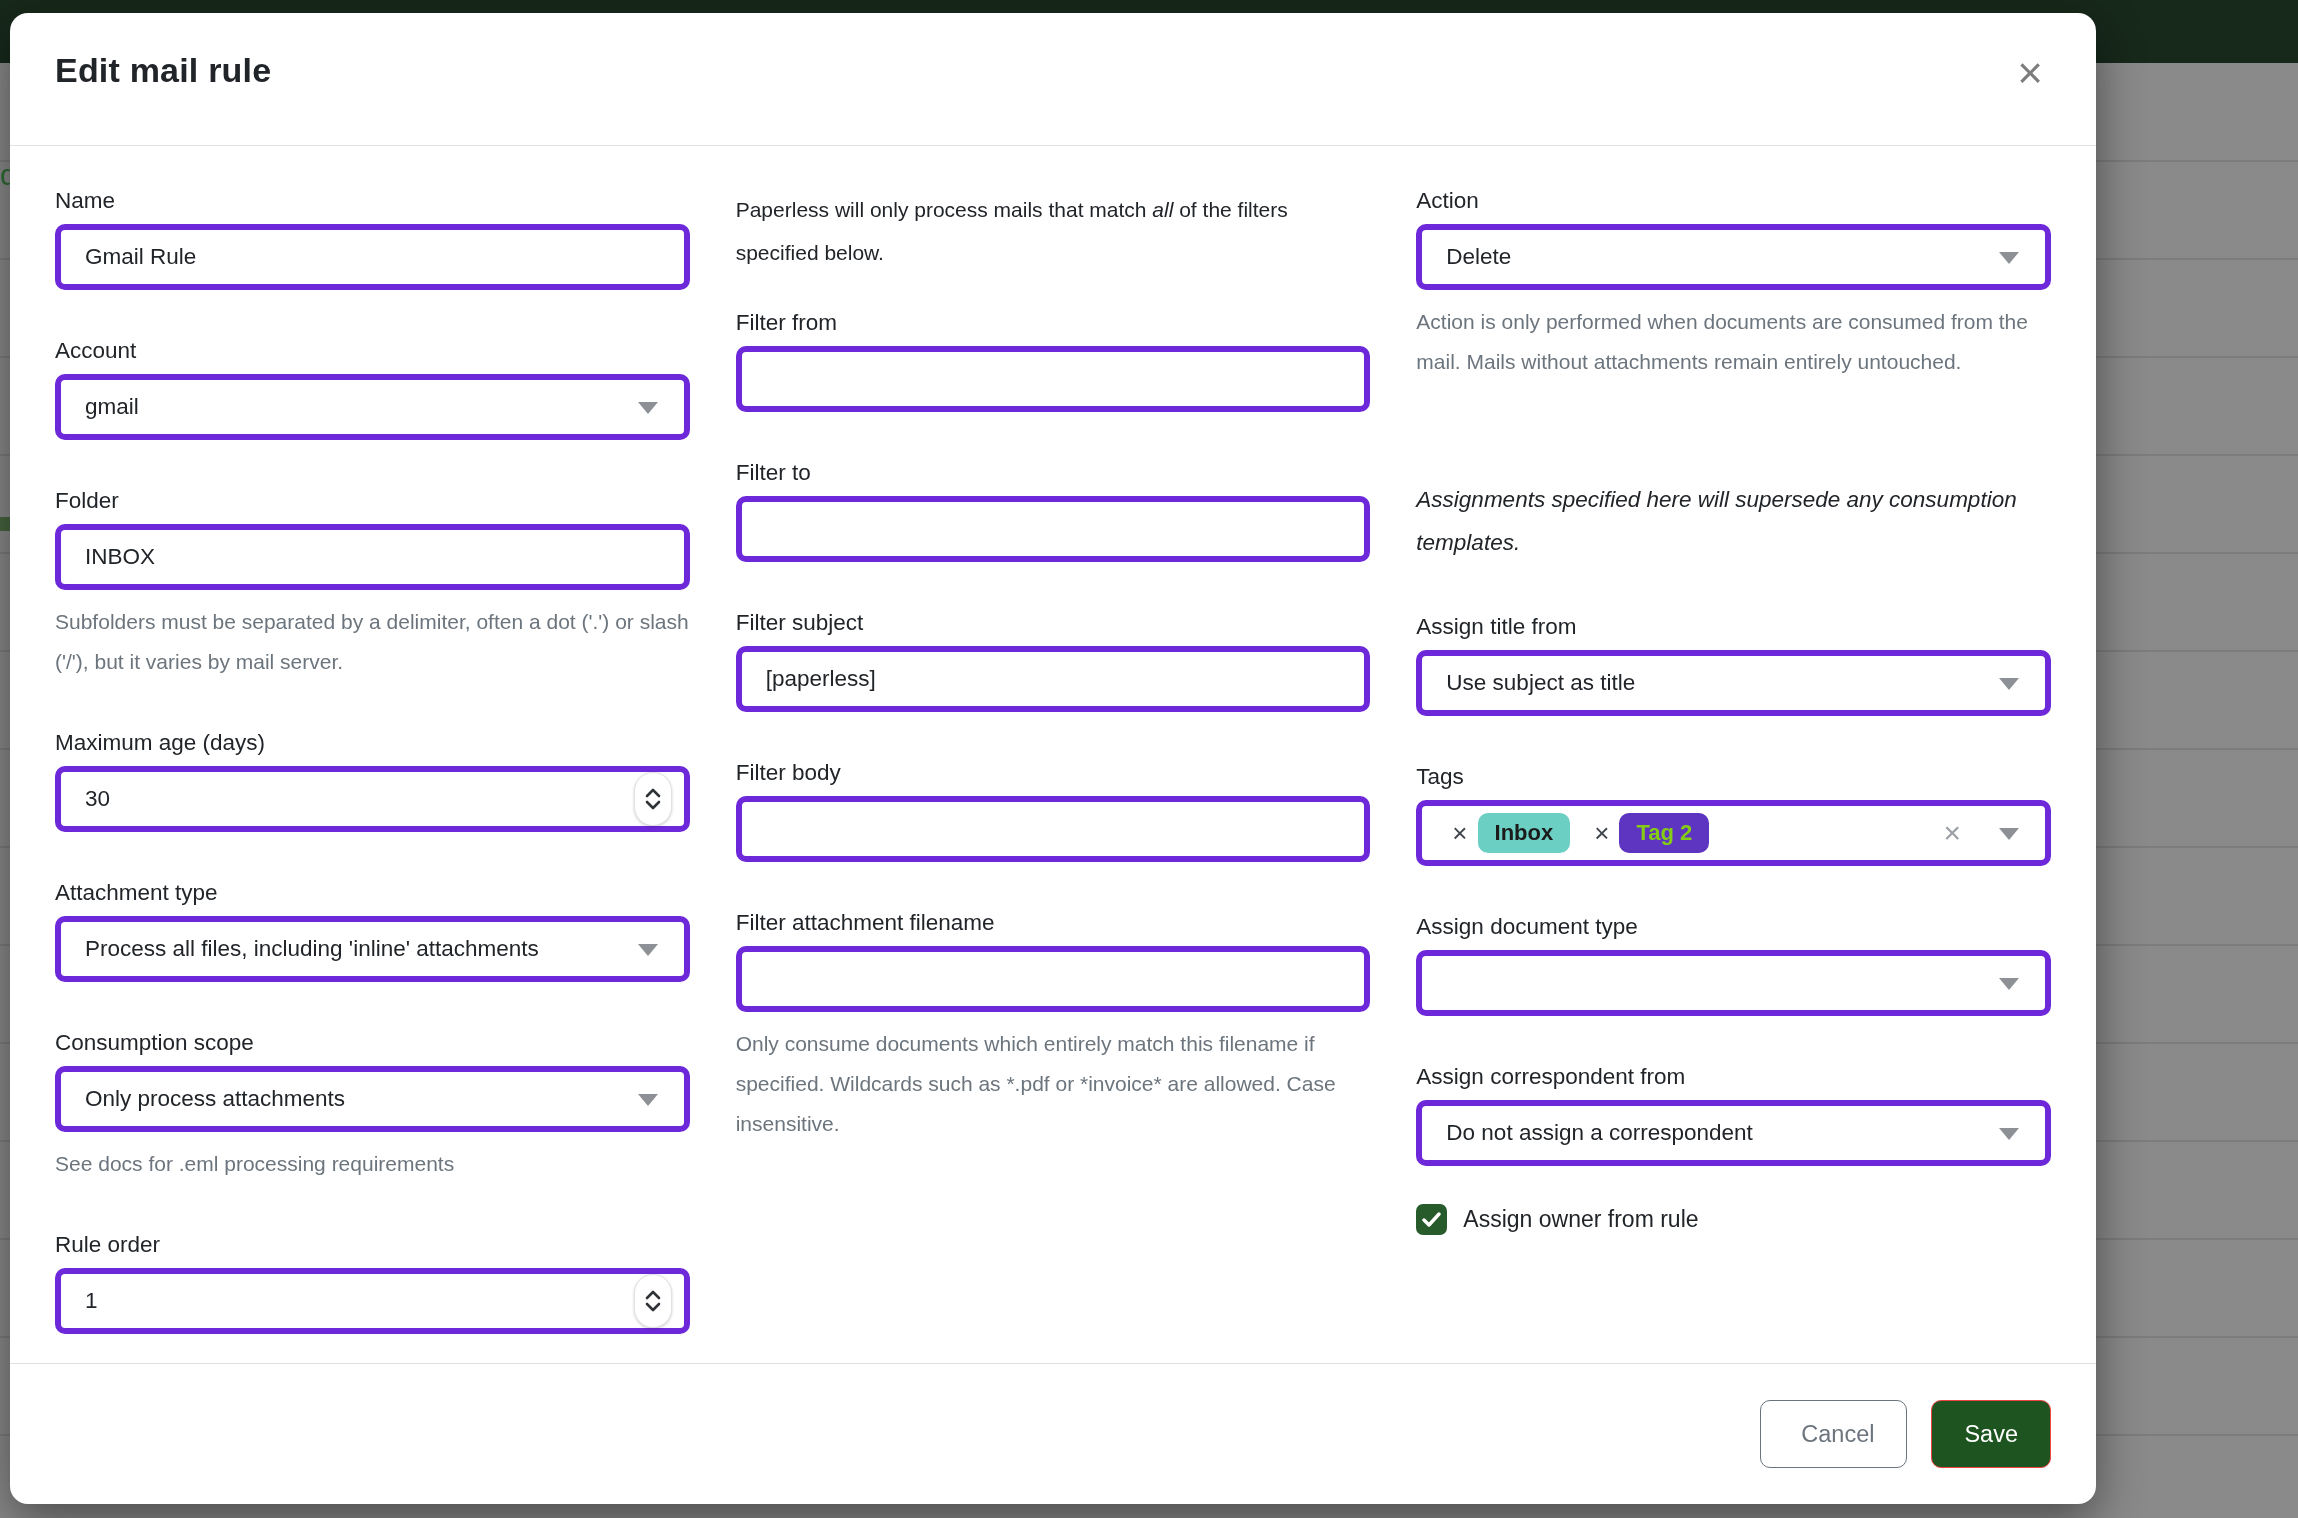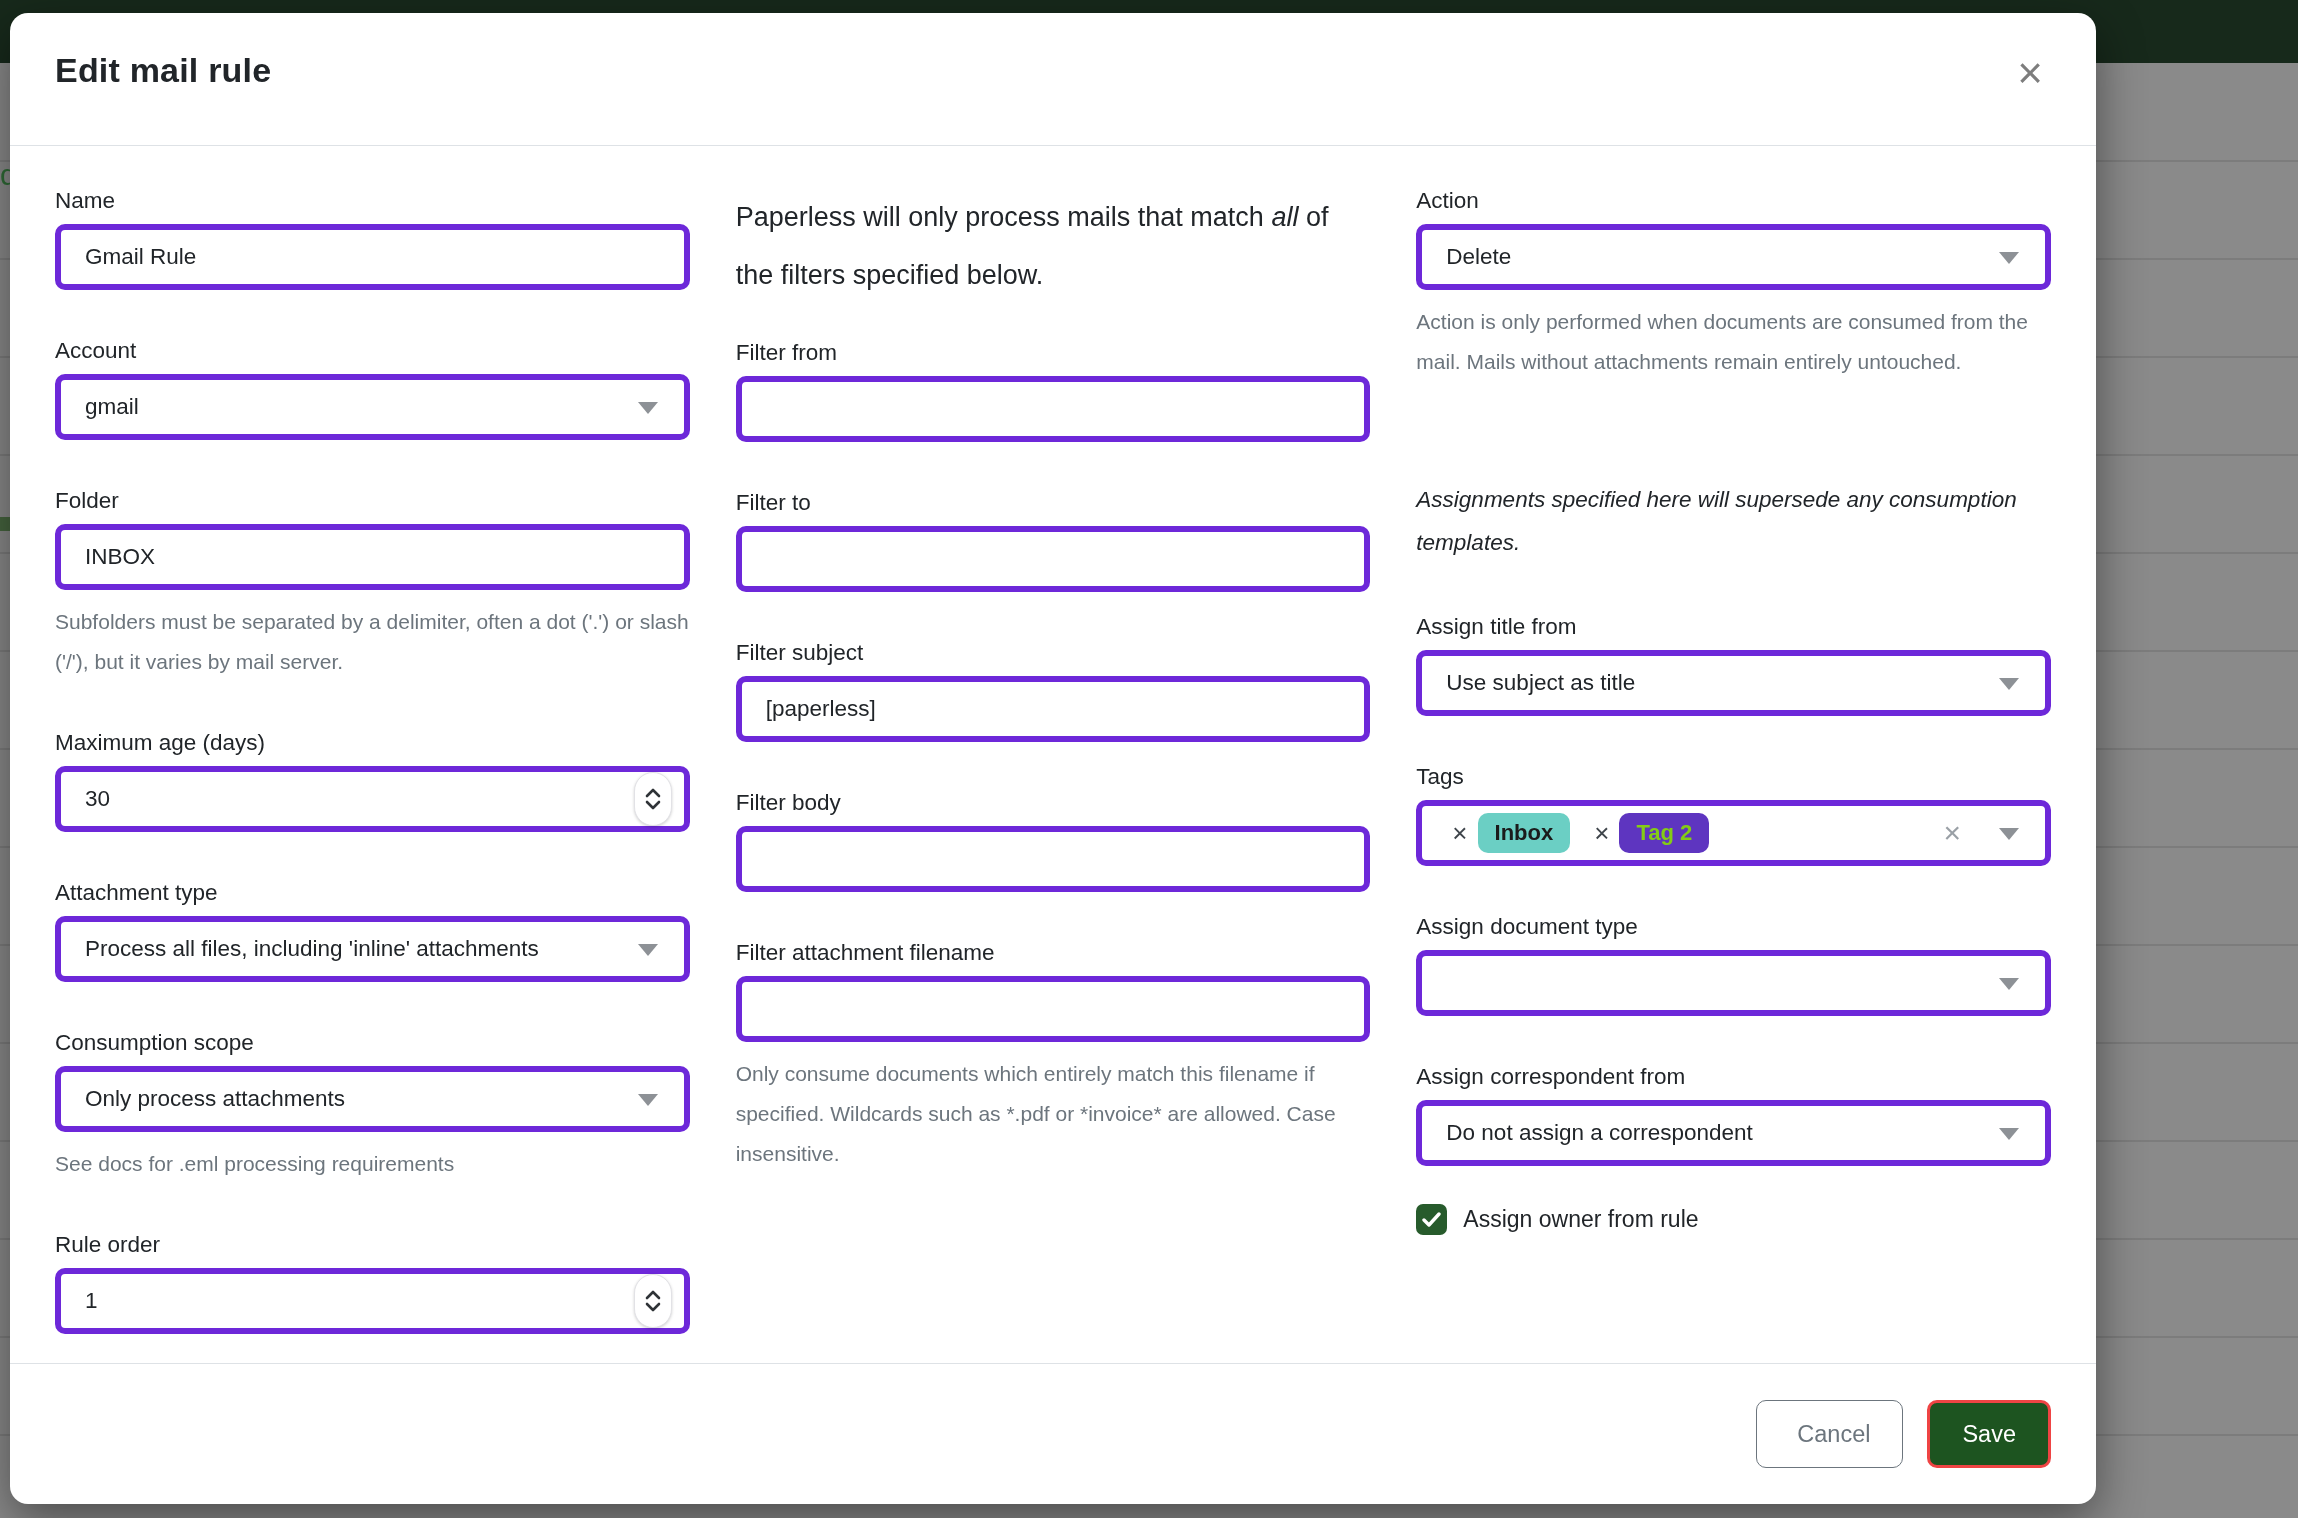--- a/index.html
+++ b/index.html
@@ -90,21 +90,21 @@
     display: flex; flex-direction: column; align-items: center; justify-content: center;
     gap: 2px; cursor: pointer;
   }
   .stepper svg { display: block; }
 
   .help {
     margin-top: 12px; font-size: 21px; color: #6c757d; line-height: 40px;
     max-width: 670px;
   }
 
-  .intro { font-size: 27px; line-height: 58px; margin-bottom: 36px; max-width: 690px; }
+  .intro { font-size: 21px; line-height: 43px; margin-bottom: 36px; max-width: 690px; }
   .intro em { font-style: italic; }
 
   .assignments-note {
     font-style: italic; font-size: 22.5px; line-height: 43px;
     margin: 96px 0 50px 0; max-width: 690px; color: #212529;
   }
 
   
   .tags-control { padding: 0 120px 0 20px; }
   .chip-remove {
@@ -137,21 +137,21 @@
     border-top: 1px solid #dee2e6;
     display: flex; align-items: center; justify-content: flex-end;
     gap: 24px; padding: 0 45px;
   }
   .btn {
     height: 68px; padding: 0 32px; border-radius: 10px;
     font-size: 23.5px; cursor: pointer;
     font-family: "Liberation Sans", sans-serif;
   }
   .btn-cancel { background: #fff; border: 1px solid #6c757d; color: #6c757d; padding-left: 40px; }
-  .btn-save { background: #1d5420; border: 3px solid #ef4444; color: #fff; }
+  .btn-save { background: #1d5420; border: 1px solid #ef4444; color: #fff; }
 </style>
 </head>
 <body>
 
 <div class="backdrop-rows"></div>
 <div class="backdrop-navbar"></div>
 <div class="backdrop-fragment-text">d</div>
 <div class="backdrop-fragment-bar"></div>
 
 <div class="modal">

